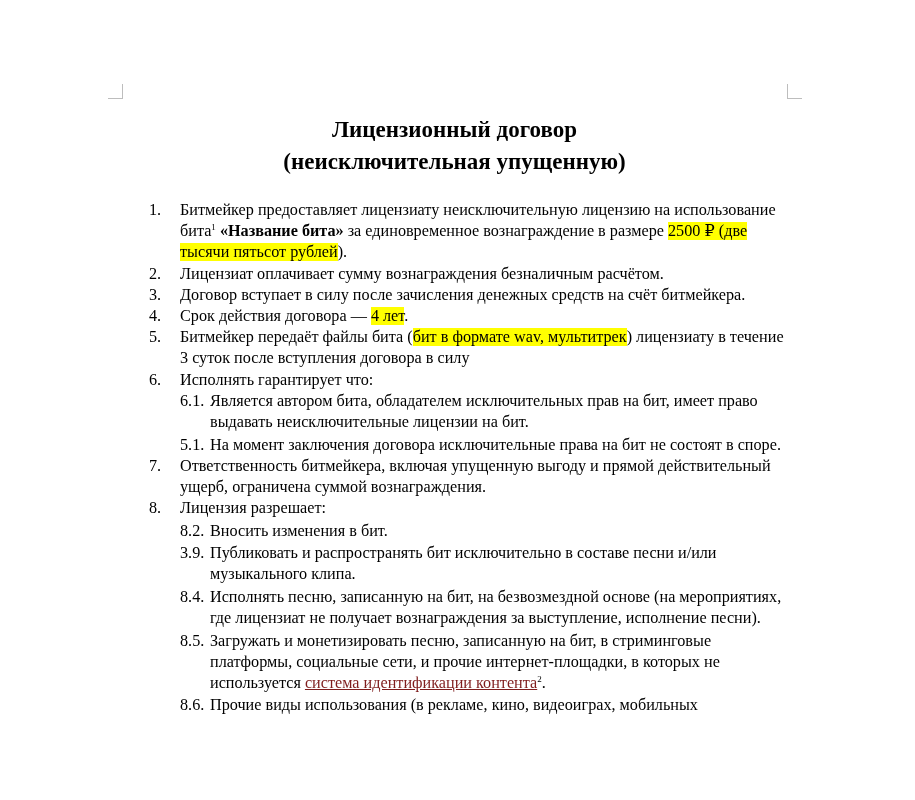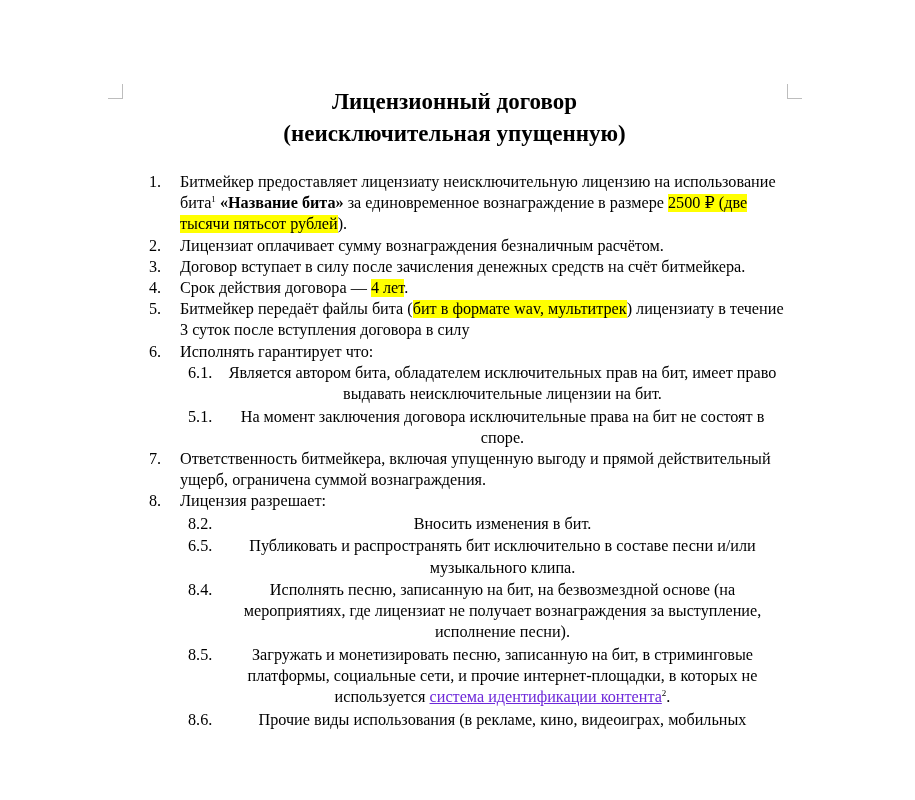--- a/index.html
+++ b/index.html
@@ -28,21 +28,21 @@
     }
     .corner.tr {
       left: 787px;
       top: 84px;
       border-left: 1px solid #bdbdbd;
       border-bottom: 1px solid #bdbdbd;
     }
     .page {
       position: absolute;
       left: 122px;
-      top: 84px;
+      top: 112px;
       width: 665px;
     }
     .title {
       font-weight: bold;
       font-size: 23px;
       text-align: center;
       line-height: 32px;
       margin: 0;
       padding-left: 0;
     }
@@ -65,38 +65,37 @@
       position: relative;
       padding-left: 58px;
       margin: 0;
     }
     .num {
       position: absolute;
       left: 27px;
       top: 0;
     }
     .sub-wrap {
-      margin-left: 8px;
-      text-align: center;
+      margin-left: 0;
     }
     .subitem {
       position: relative;
       padding-left: 30px;
     }
     .subitem .subnum {
       position: absolute;
       left: 0;
     }
     .subitem .cont {
       display: block;
     }
     .gap { height: 1.3px; }
     sup { font-size: 9px; line-height: 0; vertical-align: 6px; }
     a.link {
-      color: #6d28d9;
+      color: #7f1d1d;
       text-decoration: underline;
     }
     b { font-weight: bold; }
   </style>
 </head>
 <body>
 
 <div class="corner tl"></div>
 <div class="corner tr"></div>
 
@@ -149,21 +148,21 @@
       <span class="num">8.</span>
       <span>Лицензия разрешает:</span>
       <div class="sub-wrap">
         <div class="gap"></div>
         <div class="subitem">
           <span class="subnum">8.2.</span>
           <span class="cont">Вносить изменения в бит.</span>
         </div>
         <div class="gap"></div>
         <div class="subitem">
-          <span class="subnum">6.5.</span>
+          <span class="subnum">3.9.</span>
           <span class="cont">Публиковать и распространять бит исключительно в составе песни и/или музыкального клипа.</span>
         </div>
         <div class="gap"></div>
         <div class="subitem">
           <span class="subnum">8.4.</span>
           <span class="cont">Исполнять песню, записанную на бит, на безвозмездной основе (на мероприятиях, где лицензиат не получает вознаграждения за выступление, исполнение песни).</span>
         </div>
         <div class="gap"></div>
         <div class="subitem">
           <span class="subnum">8.5.</span>

